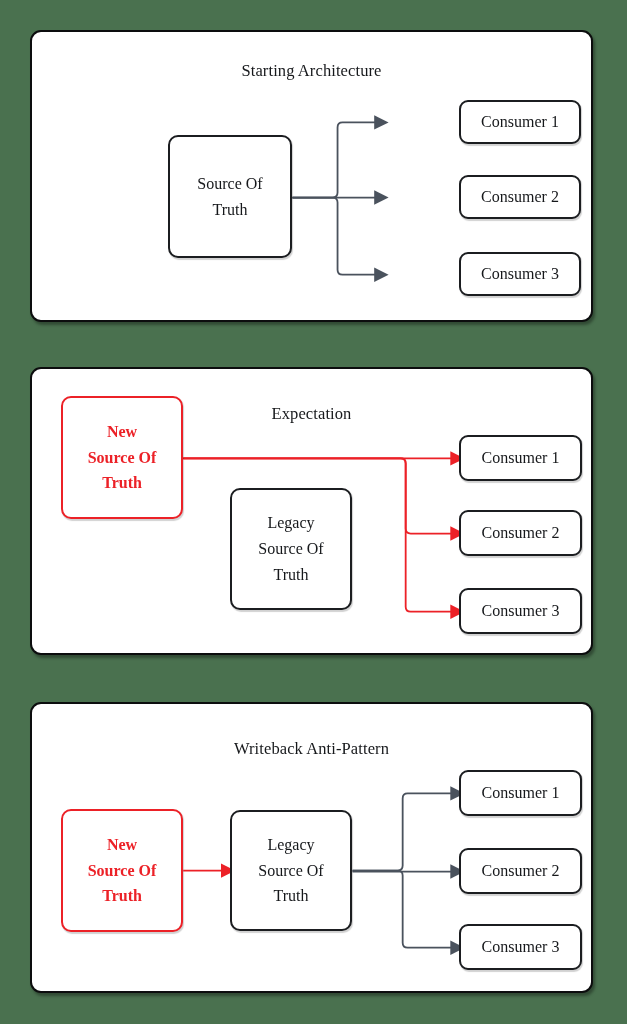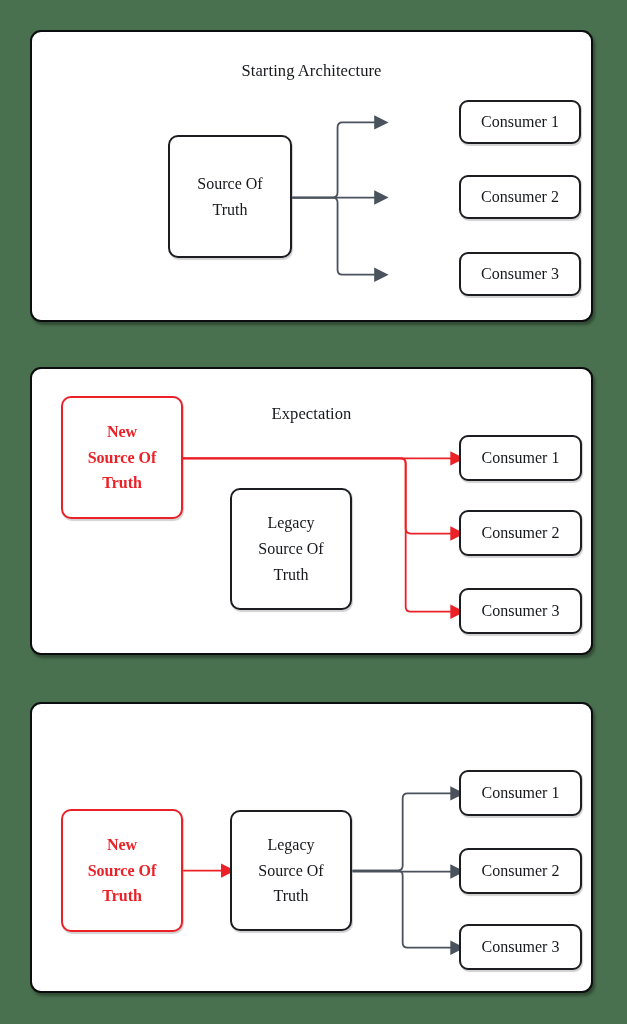--- a/index.html
+++ b/index.html
@@ -116,20 +116,21 @@
     </svg>
 
     <div class="node node-red p2-new">New Source Of Truth</div>
     <div class="node p2-legacy">Legacy Source Of Truth</div>
     <div class="node consumer p2-c1">Consumer 1</div>
     <div class="node consumer p2-c2">Consumer 2</div>
     <div class="node consumer p2-c3">Consumer 3</div>
   </div>
 
   <div class="panel panel-3">
+    <div class="panel-title">Writeback Anti-Pattern</div>
 
     <svg class="wires" viewBox="0 0 558 286">
       <path class="edge-red" d="M 151 166 L 190 166" marker-end="url(#ah-red)"></path>
       <path class="edge-dark" d="M 320 166 L 365 166 Q 370 166 370 161 L 370 94 Q 370 89 375 89 L 419 89" marker-end="url(#ah-dark)"></path>
       <path class="edge-dark" d="M 320 167 L 419 167" marker-end="url(#ah-dark)"></path>
       <path class="edge-dark" d="M 320 166 L 365 166 Q 370 166 370 171 L 370 238 Q 370 243 375 243 L 419 243" marker-end="url(#ah-dark)"></path>
     </svg>
 
     <div class="node node-red p3-new">New Source Of Truth</div>
     <div class="node p3-legacy">Legacy Source Of Truth</div>

